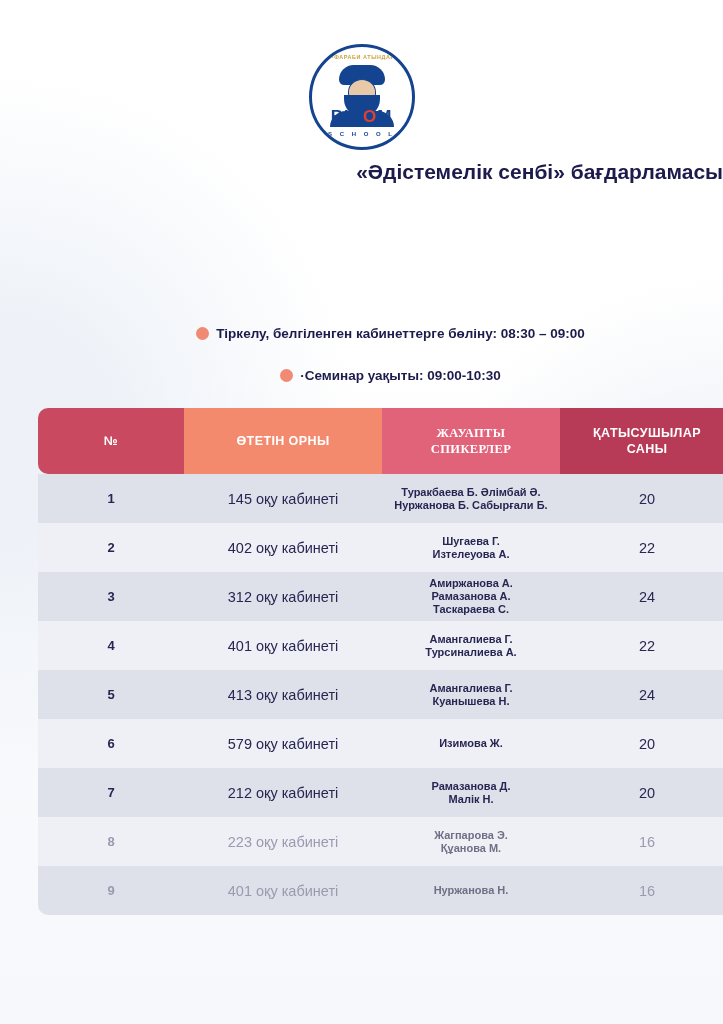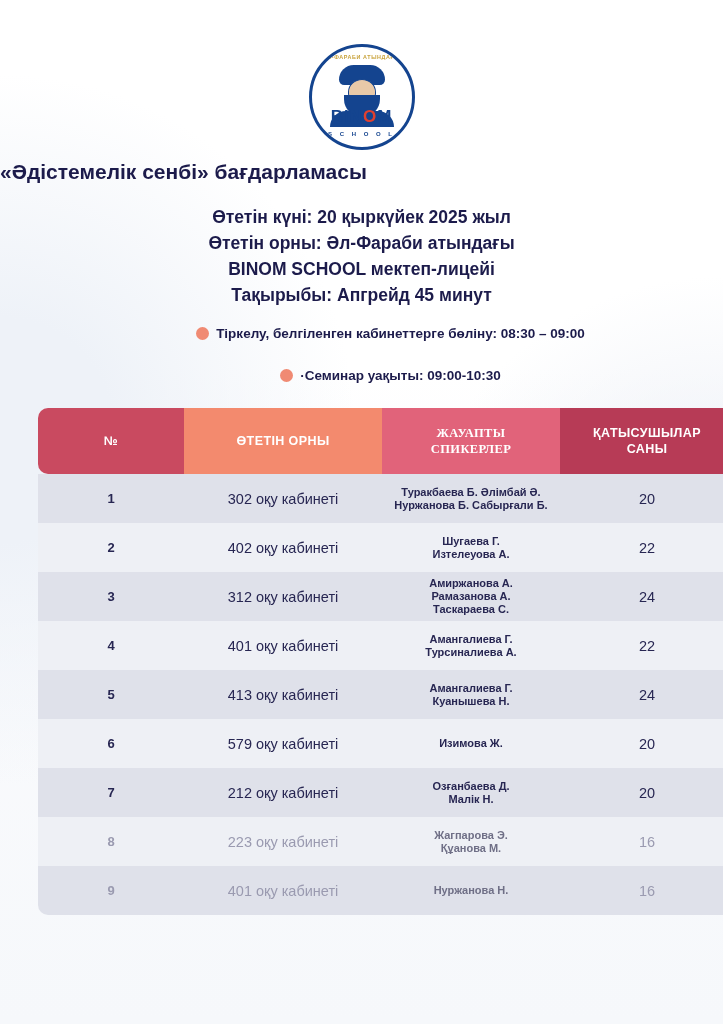--- a/index.html
+++ b/index.html
@@ -129,21 +129,21 @@
     font-weight: 600;
     z-index: 3;
   }
 
   
   .title {
     position: absolute;
     top: 160px;
     left: 0;
     width: 100%;
-    text-align: left;
+    text-align: right;
     font-size: 21px;
     font-weight: 700;
     color: #1c1b4b;
   }
   .subtitle-block {
     position: absolute;
     top: 204px;
     left: 0;
     width: 100%;
     text-align: center;
@@ -250,26 +250,20 @@
       <div class="logo-shoulders"></div>
       <div class="logo-binom">
         <span>B</span><span>I</span><span>N</span><span class="o-red">O</span><span>M</span>
       </div>
       <div class="logo-school">S C H O O L</div>
     </div>
   </div>
 
   <div class="title">«Әдістемелік сенбі» бағдарламасы</div>
 
-  <div class="subtitle-block">
-    <div class="subtitle-line">Өтетін күні: 20 қыркүйек 2025 жыл</div>
-    <div class="subtitle-line">Өтетін орны: Әл-Фараби атындағы</div>
-    <div class="subtitle-line">BINOM SCHOOL мектеп-лицейі</div>
-    <div class="subtitle-line">Тақырыбы: Апгрейд 45 минут</div>
-  </div>
 
   <div class="bullet-line one">
     <span class="dot"></span><span>Тіркелу, белгіленген кабинеттерге бөліну: 08:30 – 09:00</span>
   </div>
   <div class="bullet-line two">
     <span class="dot"></span><span>·Семинар уақыты: 09:00-10:30</span>
   </div>
 
   <table class="table">
     <thead>
@@ -283,21 +277,21 @@
         <th class="th-count">
           <div>ҚАТЫСУШЫЛАР</div>
           <div>САНЫ</div>
         </th>
       </tr>
     </thead>
     <tbody>
 
       <tr class="row-a">
         <td class="cell-num">1</td>
-        <td class="cell-place">302 оқу кабинеті</td>
+        <td class="cell-place">145 оқу кабинеті</td>
         <td class="cell-speakers">
           <div>Туракбаева Б. Әлімбай Ә.</div>
           <div>Нуржанова Б. Сабырғали Б.</div>
         </td>
         <td class="cell-count">20</td>
       </tr>
 
       <tr class="row-b">
         <td class="cell-num">2</td>
         <td class="cell-place">402 оқу кабинеті</td>
@@ -345,21 +339,21 @@
         <td class="cell-speakers">
           <div>Изимова Ж.</div>
         </td>
         <td class="cell-count">20</td>
       </tr>
 
       <tr class="row-a">
         <td class="cell-num">7</td>
         <td class="cell-place">212 оқу кабинеті</td>
         <td class="cell-speakers">
-          <div>Озғанбаева Д.</div>
+          <div>Рамазанова Д.</div>
           <div>Малік Н.</div>
         </td>
         <td class="cell-count">20</td>
       </tr>
 
       <tr class="row-b faded">
         <td class="cell-num">8</td>
         <td class="cell-place">223 оқу кабинеті</td>
         <td class="cell-speakers">
           <div>Жагпарова Э.</div>

